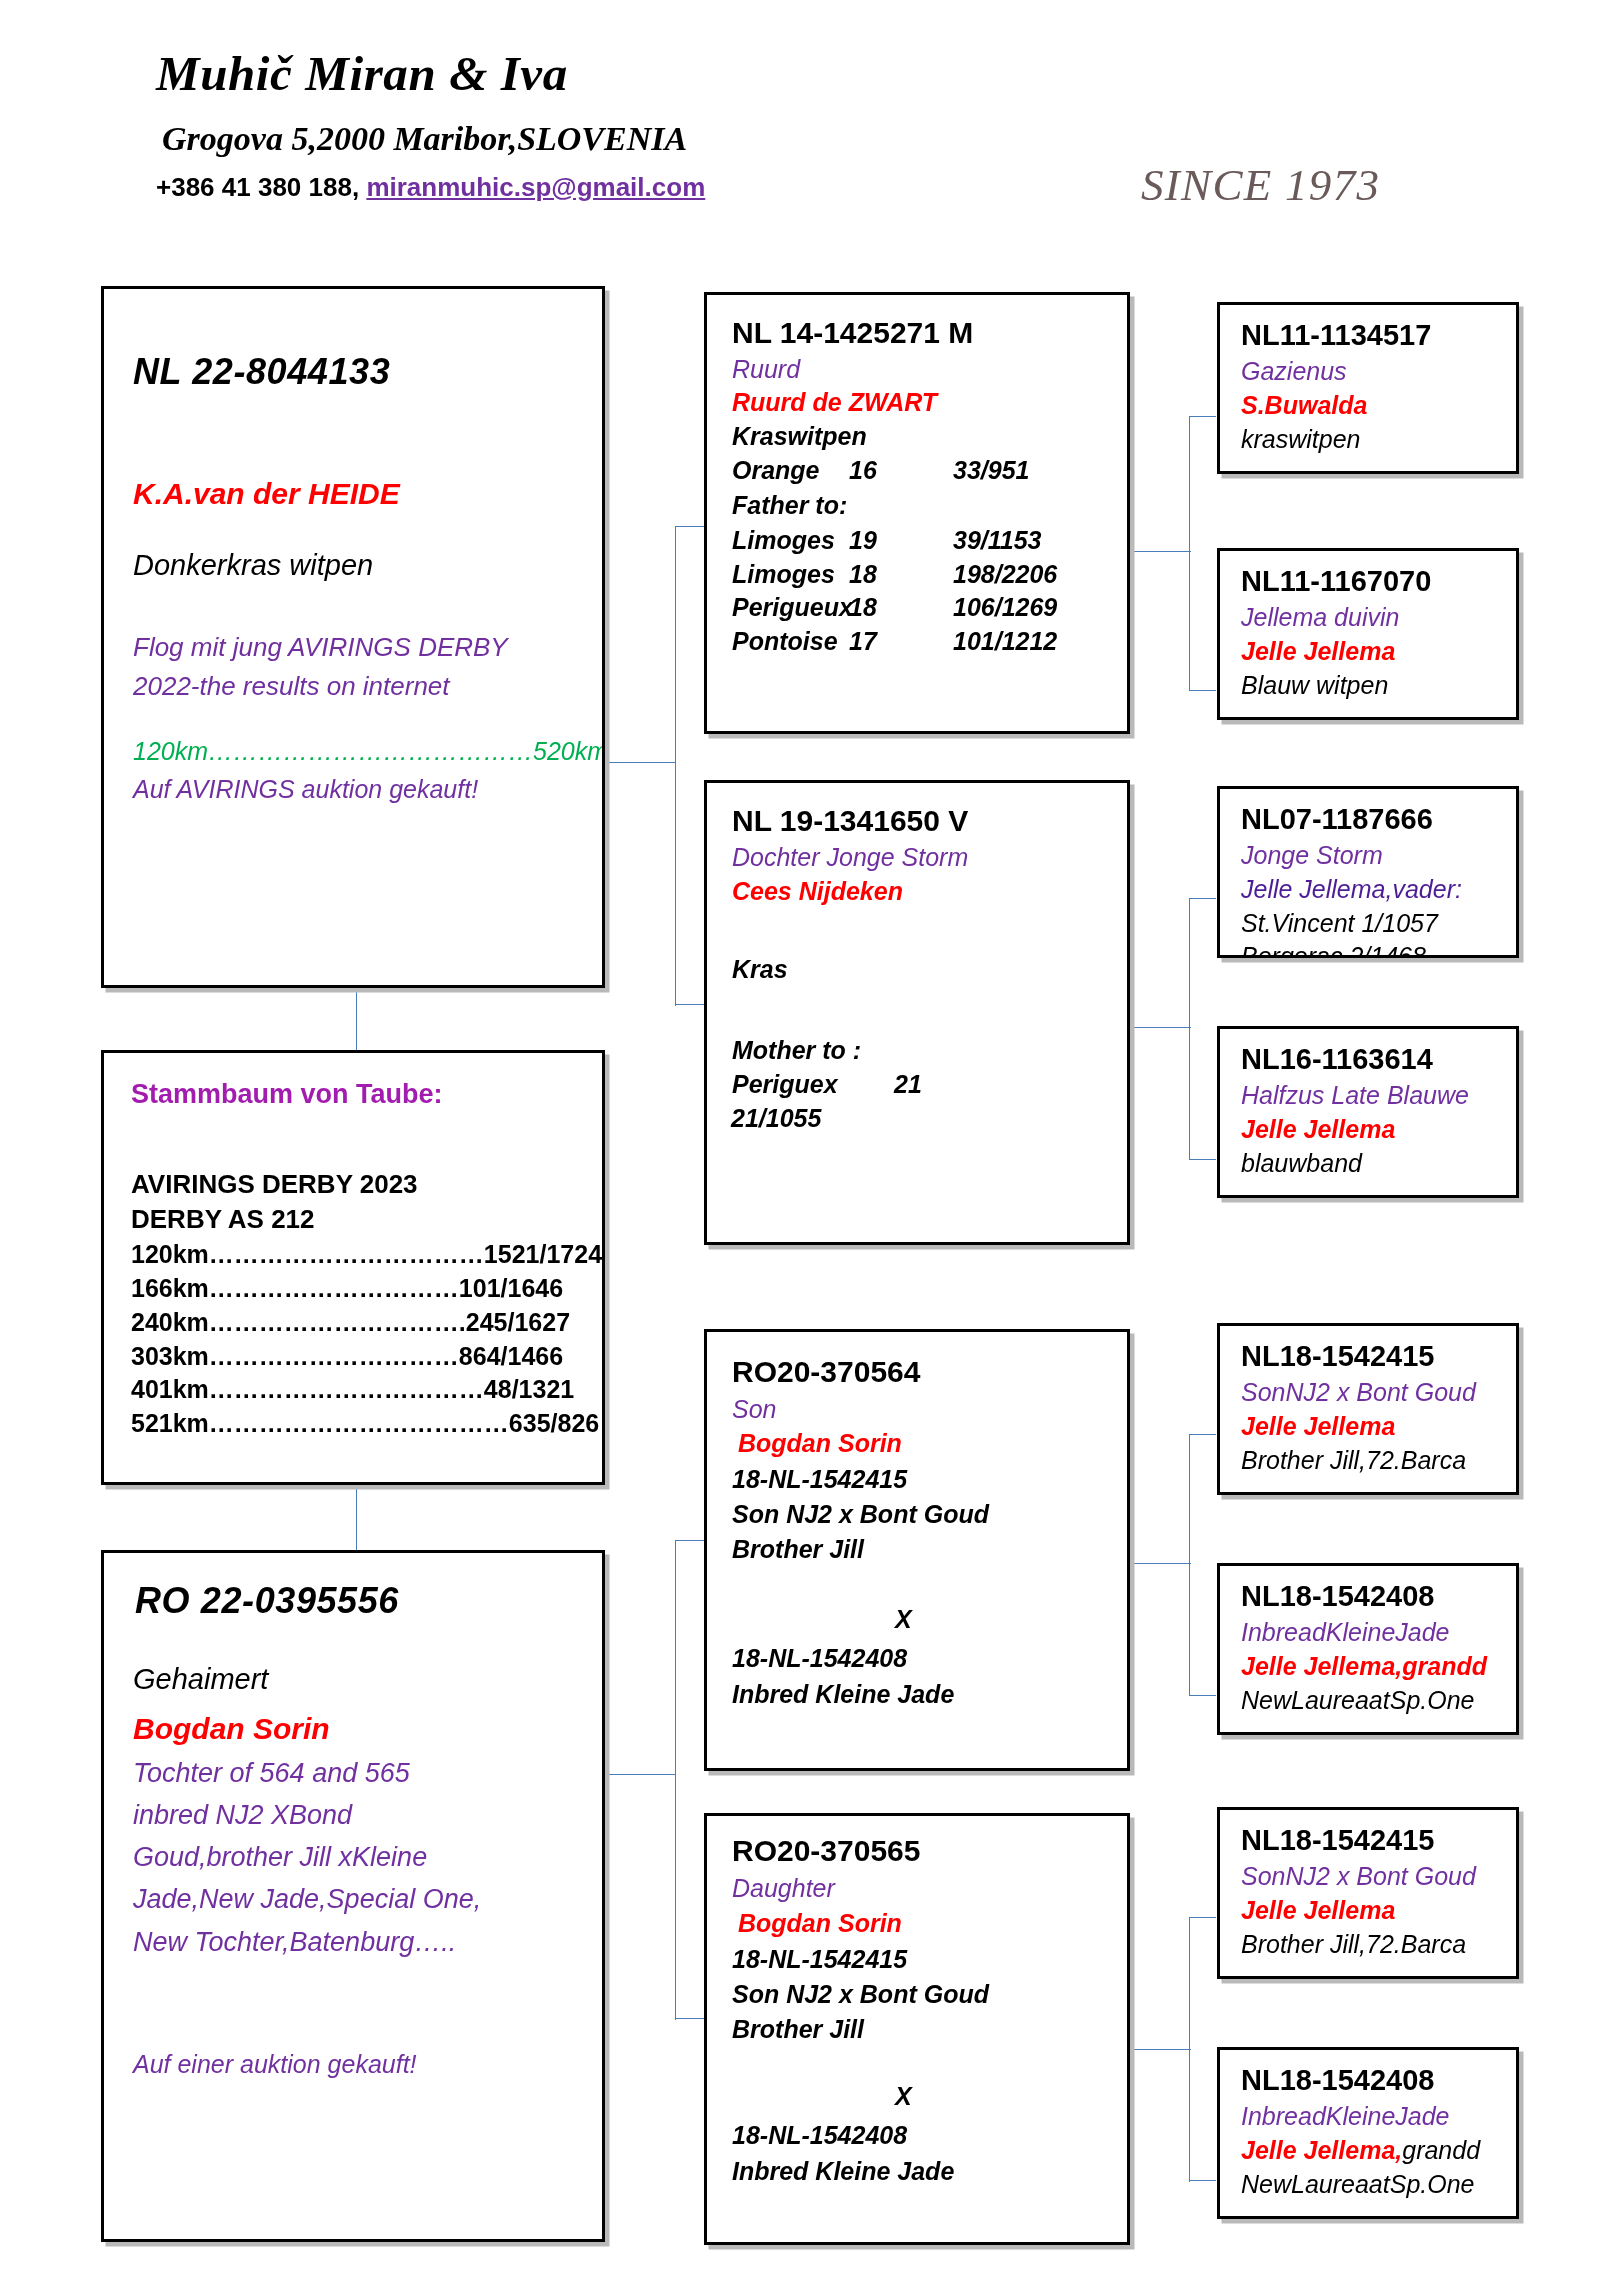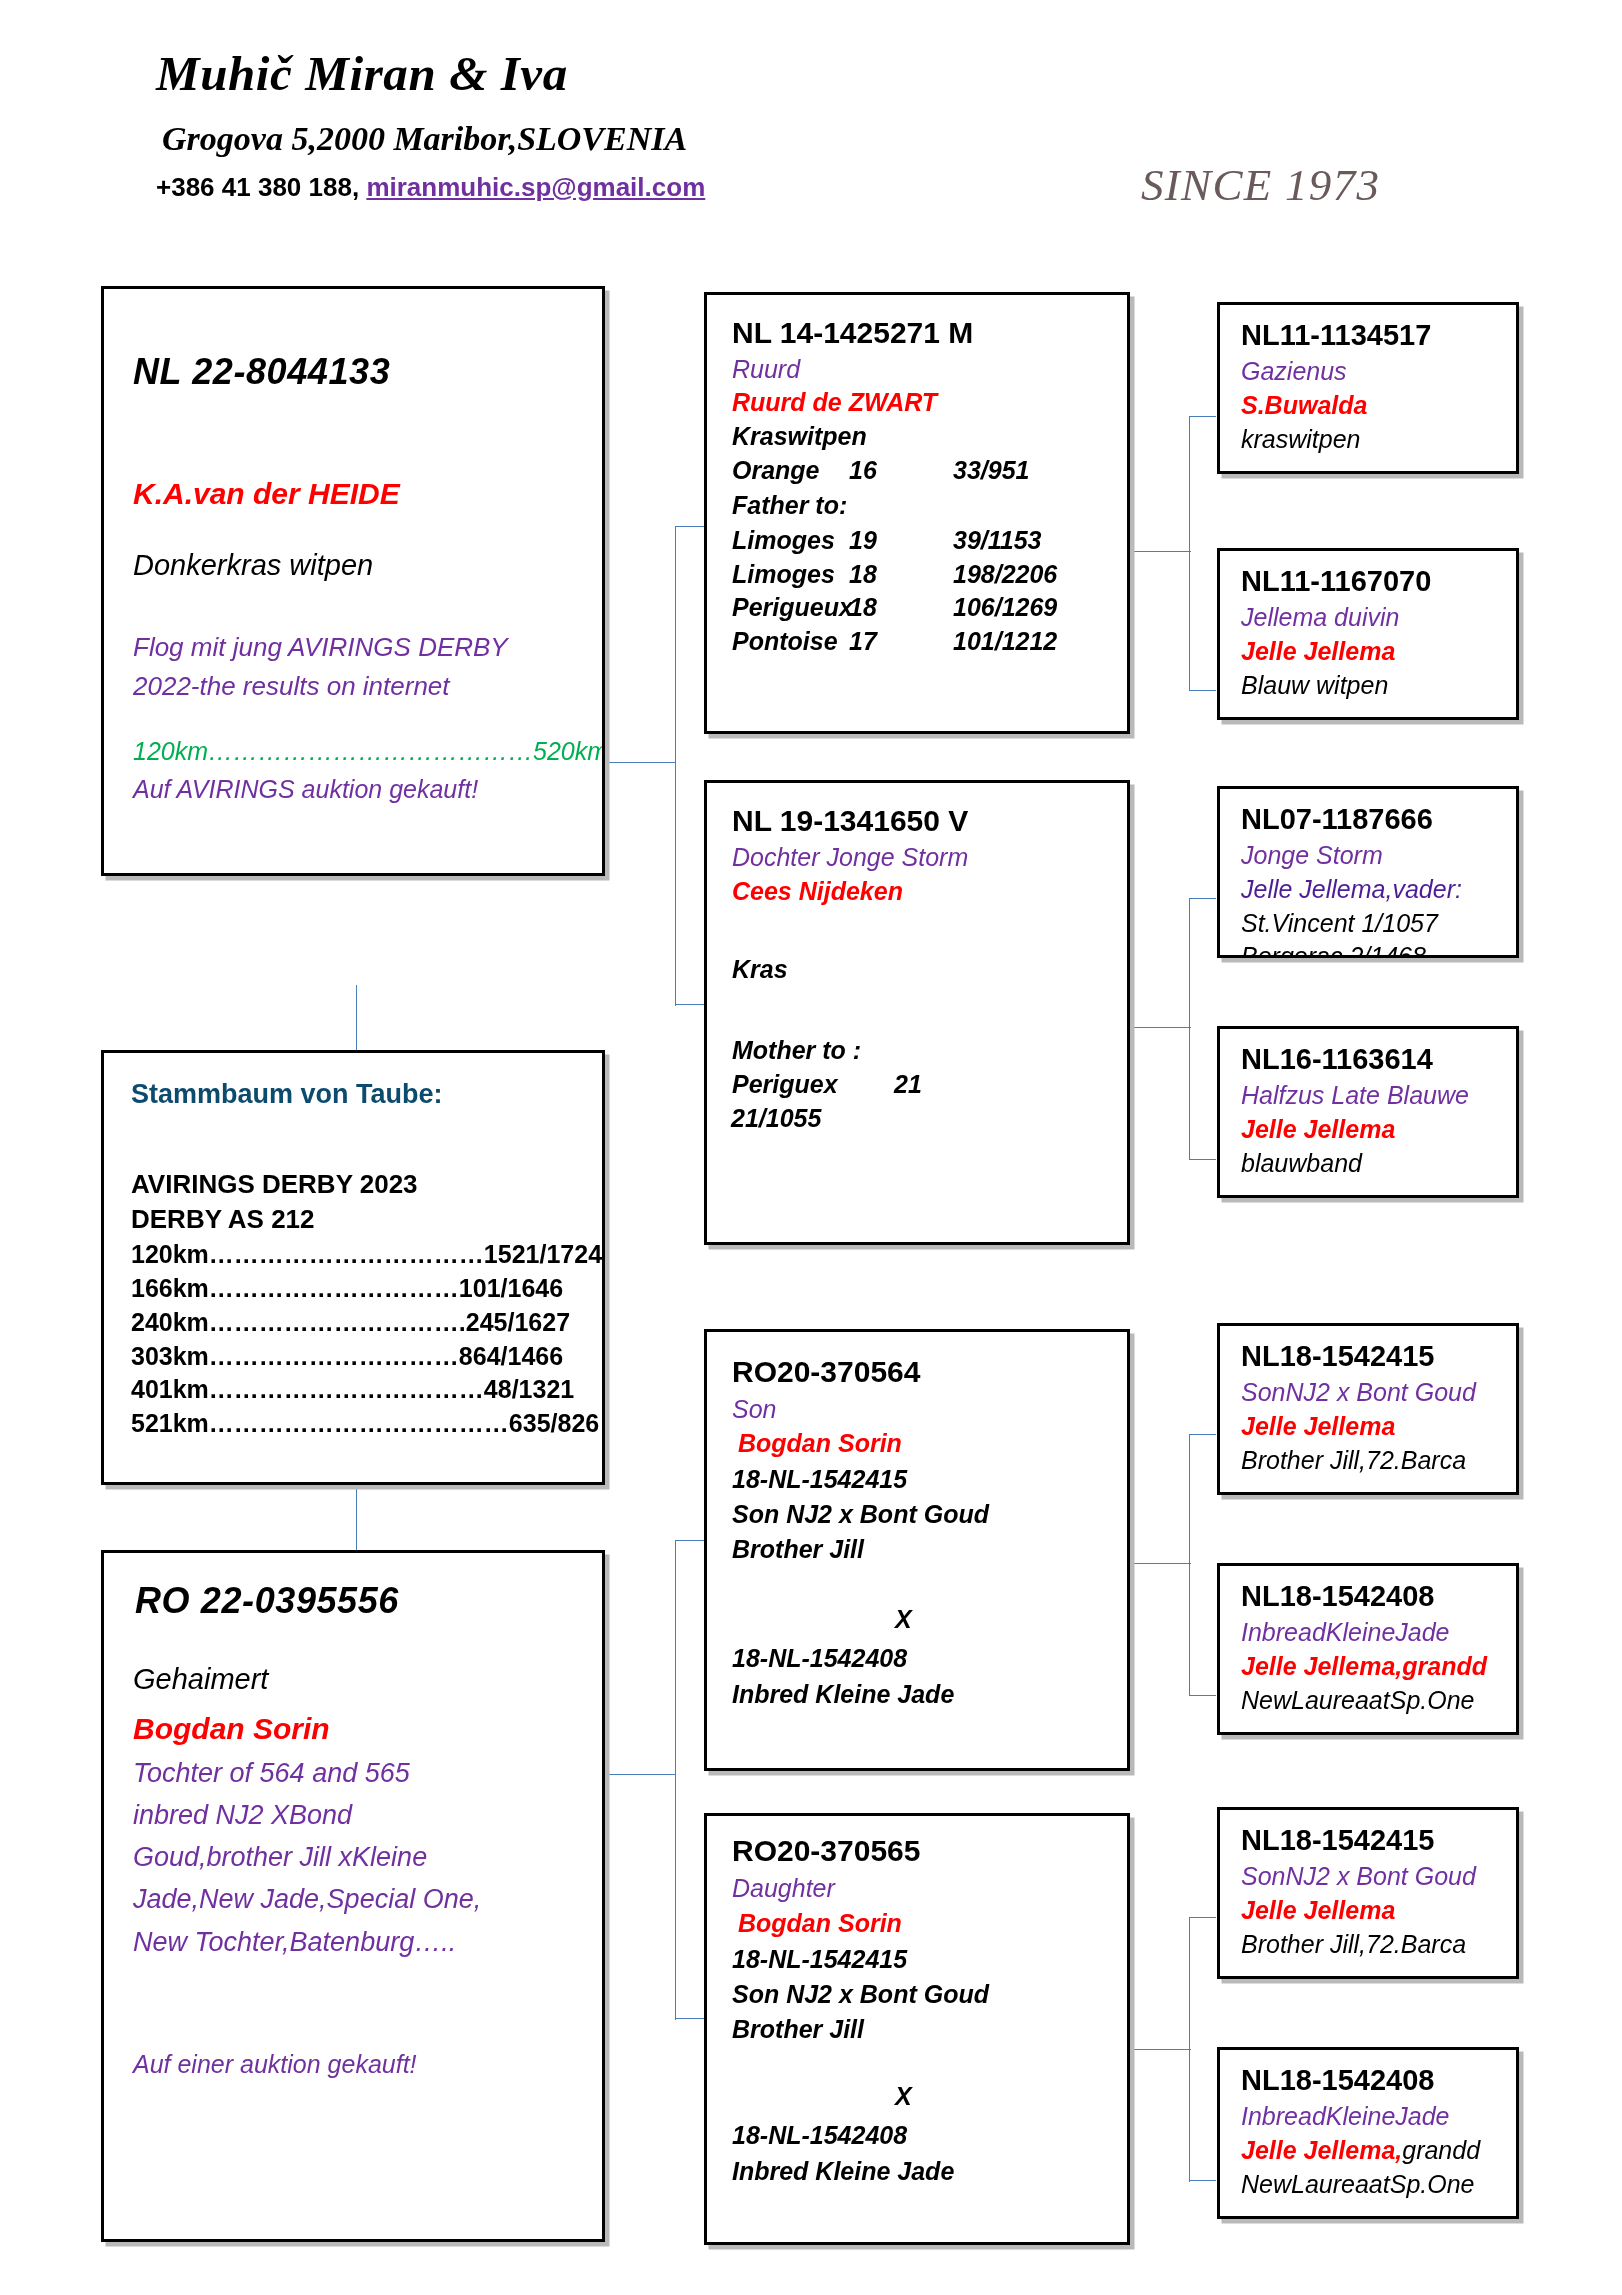--- a/index.html
+++ b/index.html
@@ -112,32 +112,32 @@
   <div class="conn-v" style="left:1189px; top:1563px; height:133px;"></div>
   <div class="conn-h" style="left:1189px; top:1695px; width:27px;"></div>
 
   <div class="conn-h" style="left:1131px; top:2049px; width:60px;"></div>
   <div class="conn-v" style="left:1189px; top:1917px; height:133px;"></div>
   <div class="conn-h" style="left:1189px; top:1917px; width:27px;"></div>
   <div class="conn-v" style="left:1189px; top:2049px; height:133px;"></div>
   <div class="conn-h" style="left:1189px; top:2180px; width:27px;"></div>
 </div>
 
-<div class="box" style="left:101px; top:286px; width:504px; height:590px;">
+<div class="box" style="left:101px; top:286px; width:504px; height:702px;">
   <div class="l ttl-it" style="left:29px; top:62px; font-size:36px;">NL 22-8044133</div>
   <div class="l" style="left:29px; top:188px; color:#FF0000; font-style:italic; font-weight:bold; font-size:30px;">K.A.van der HEIDE</div>
   <div class="l" style="left:29px; top:260px; color:#000; font-style:italic; font-size:29px;">Donkerkras witpen</div>
   <div class="l" style="left:29px; top:343px; color:#7030A0; font-style:italic; font-size:26px;">Flog mit jung  AVIRINGS DERBY</div>
   <div class="l" style="left:29px; top:382px; color:#7030A0; font-style:italic; font-size:26px;">2022-the results on internet</div>
   <div class="l" style="left:29px; top:448px; color:#00B050; font-style:italic; font-size:25px;">120km…………………………………520km</div>
   <div class="l" style="left:29px; top:486px; color:#7030A0; font-style:italic; font-size:25px;">Auf AVIRINGS auktion gekauft!</div>
 </div>
 
 <div class="box" style="left:101px; top:1050px; width:504px; height:435px;">
-  <div class="l" style="left:27px; top:26px; font-weight:bold; font-size:27px; color:#0c4a6e;">Stammbaum von Taube:</div>
+  <div class="l" style="left:27px; top:26px; font-weight:bold; font-size:27px; color:#a21caf;">Stammbaum von Taube:</div>
   <div class="l" style="left:27px; top:116px; font-weight:bold; font-size:26px; color:#000;">AVIRINGS DERBY 2023</div>
   <div class="l" style="left:27px; top:151px; font-weight:bold; font-size:26px; color:#000;">DERBY AS 212</div>
 
   <div class="l" style="left:27px; top:187px; font-weight:bold; font-size:25px; color:#000;">
     <span>120km</span><span>……………………………</span><span>1521/1724</span>
   </div>
   <div class="l" style="left:27px; top:221px; font-weight:bold; font-size:25px; color:#000;">
     <span>166km</span><span>…………………………</span><span>101/1646</span>
   </div>
   <div class="l" style="left:27px; top:255px; font-weight:bold; font-size:25px; color:#000;">

